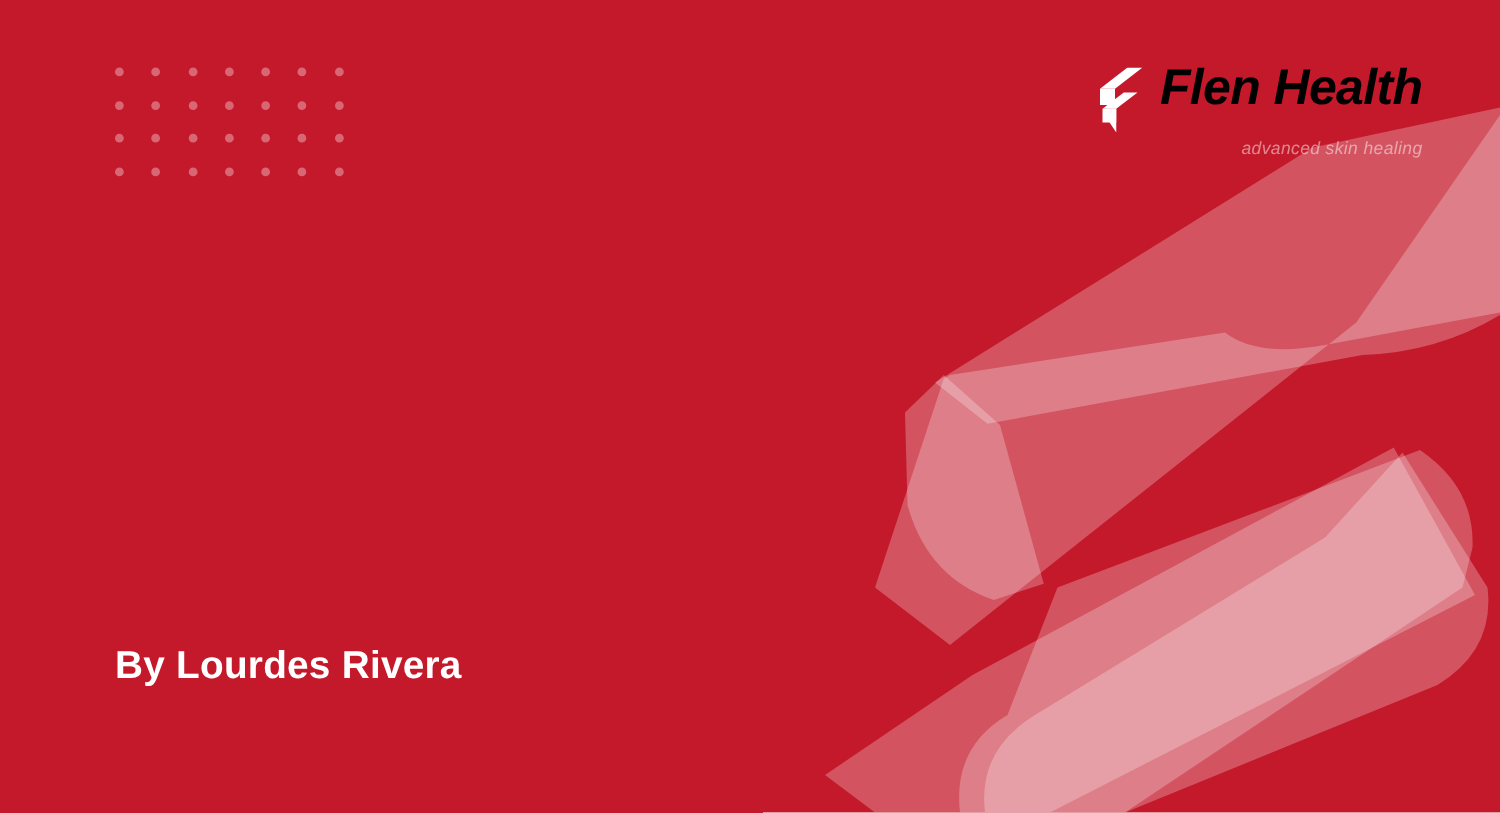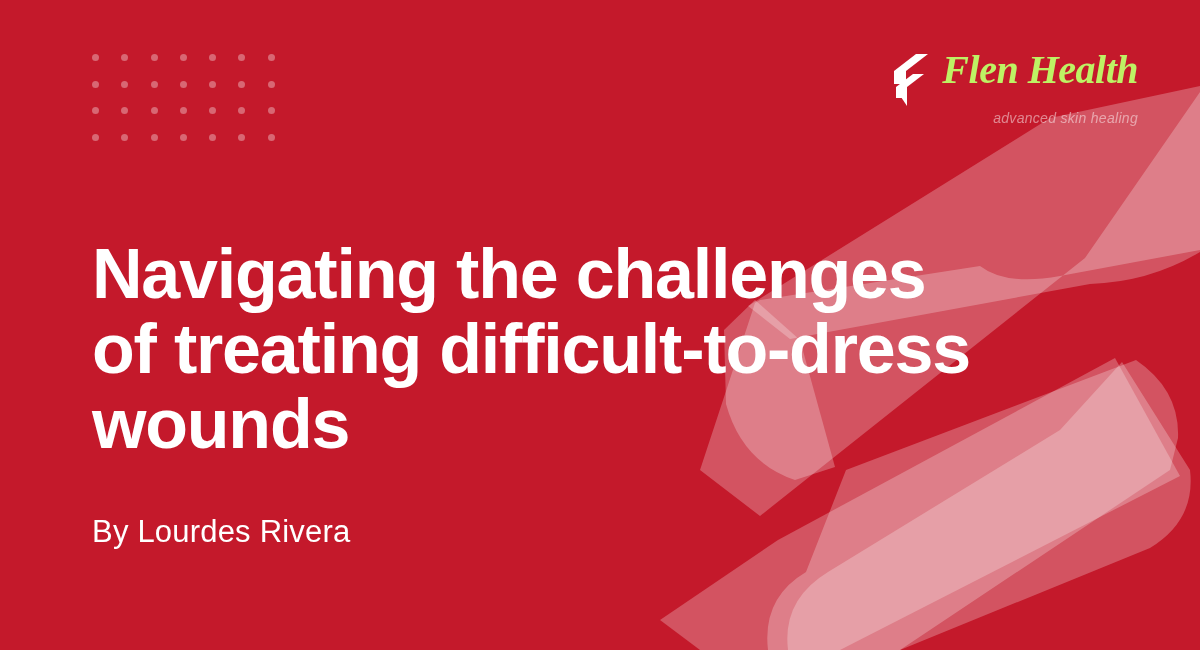--- a/index.html
+++ b/index.html
@@ -68,25 +68,24 @@
   }
   #brand-logo .brand-text-block {
     display: flex;
     flex-direction: column;
     align-items: flex-end;
   }
   #brand-name {
     font-size: 40px;
     font-weight: bold;
     font-style: italic;
-    color: #bef264;
+    color: #000000;
     letter-spacing: -0.5px;
     line-height: 1.0;
     white-space: nowrap;
-    font-family: Liberation Serif, serif;
   }
   #brand-tagline {
     margin-top: 20px;
     font-size: 14px;
     font-style: italic;
     color: rgba(255,255,255,0.48);
     letter-spacing: 0.3px;
     white-space: nowrap;
   }
 
@@ -106,21 +105,21 @@
     letter-spacing: -1.2px;
     white-space: nowrap;
   }
 
   
   #byline {
     position: absolute;
     left: 92px;
     top: 514px;
     font-size: 31px;
-    font-weight: normal;
+    font-weight: bold;
     color: #ffffff;
     letter-spacing: 0.2px;
     white-space: nowrap;
   }
 </style>
 </head>
 <body>
 
 <div id="slide">
 
@@ -246,21 +245,16 @@
         <path d="M17,33 L6,33 L6,44 L17,44 Z"></path>
         <path d="M17,33 L17,52 L9,40 L9,33 Z"></path>
       </g>
     </svg>
     <div class="brand-text-block">
       <div id="brand-name">Flen Health</div>
       <div id="brand-tagline">advanced skin healing</div>
     </div>
   </div>
 
-  <h1 id="headline">
-    <span class="headline-line">Navigating the challenges</span>
-    <span class="headline-line">of treating difficult-to-dress</span>
-    <span class="headline-line">wounds</span>
-  </h1>
 
   <div id="byline">By Lourdes Rivera</div>
 
 </div>
 
 </body></html>

